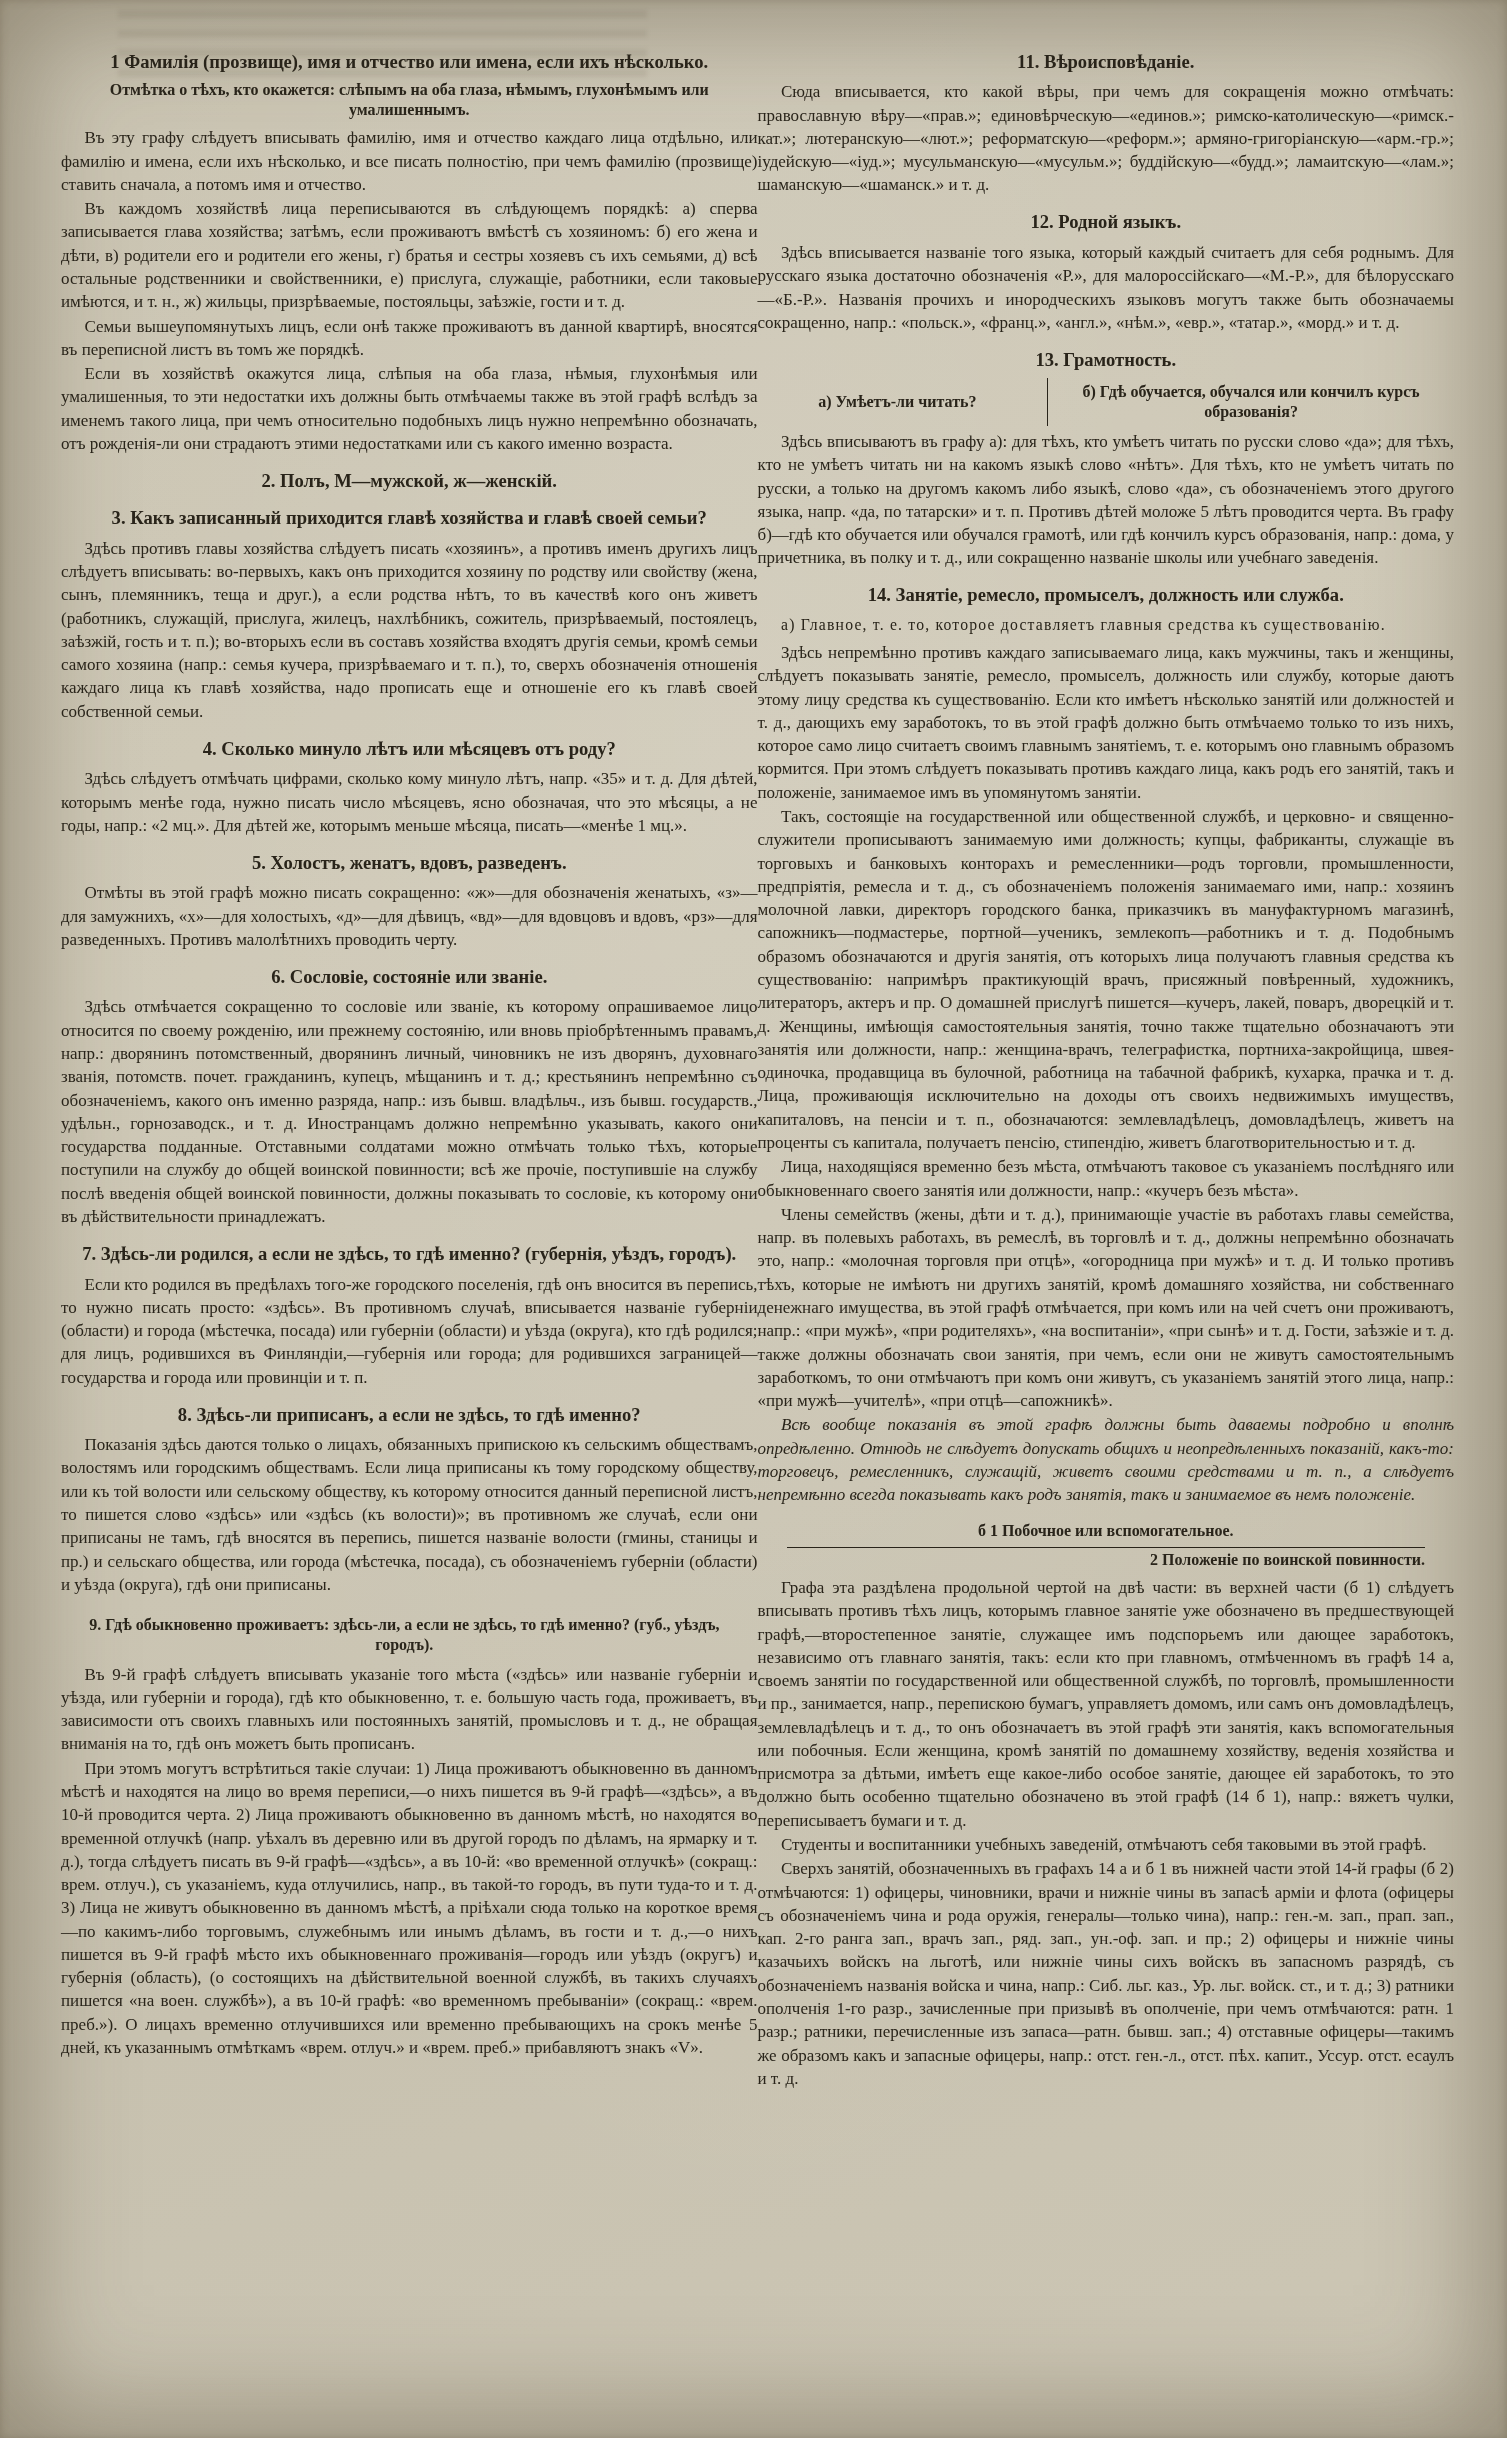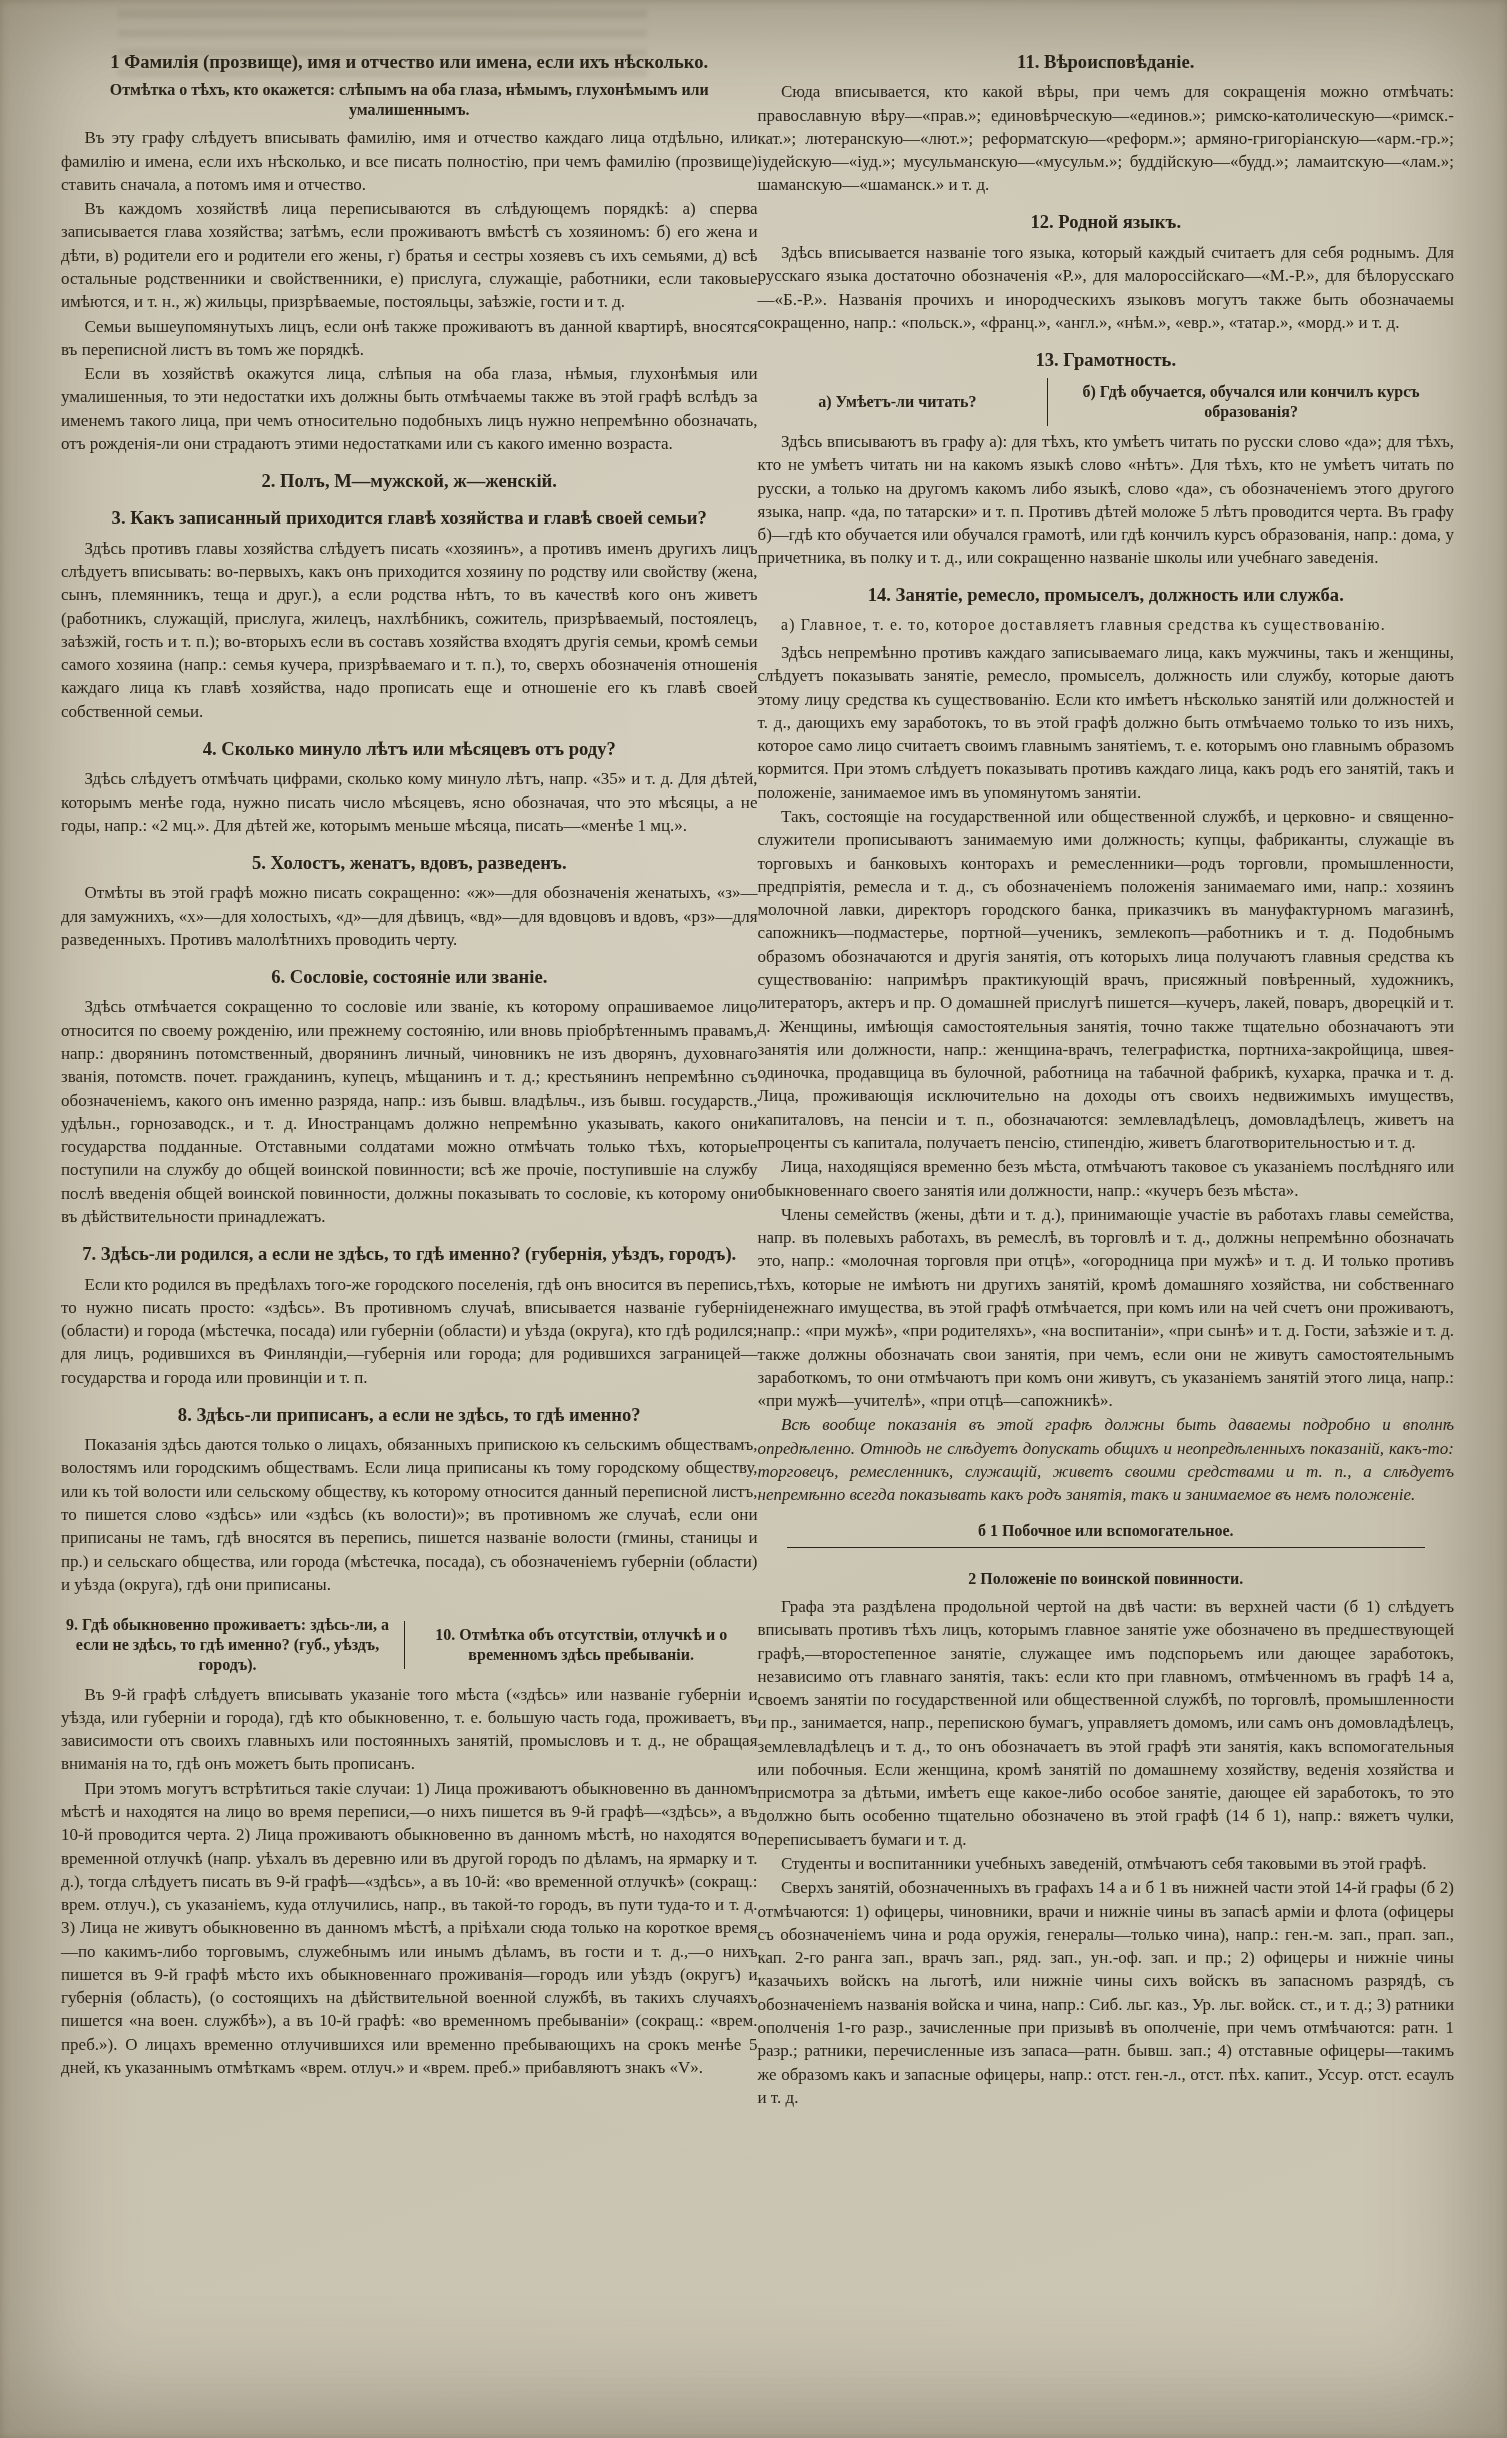--- a/index.html
+++ b/index.html
@@ -25,21 +25,21 @@
   .content {
     position:absolute; top:43px; left:61px; right:53px; bottom:76px;
     display:flex; 
   }
   .column { flex:1; min-width:0; }
   .section { margin-bottom:14.7px; }
   .heading { font-weight:bold; text-align:center; }
   .h-main { font-size:18.6px; line-height:1.22; margin:7.8px 17.6px 6.9px; }
   .h-sub  { font-size:16px; line-height:1.25; margin:4.9px 29px 5.9px; }
   .h-inline { font-weight:normal; text-align:left; font-size:15.7px; line-height:1.35; text-indent:23.5px; letter-spacing:1.2px; margin:2px 0 5.9px; }
-  .hr-above { border-top:1.6px solid #29241a; padding-top:21px; margin-top:5.9px; }
+  .hr-above { border-top:1.6px solid #29241a; padding-top:2px; margin-top:5.9px;text-align:right; }
   .para {
     margin:0 0 1px 0;
     font-size:17px; line-height:1.37;
     text-align:justify; text-indent:23.5px;
   }
   .para.italic { font-style:italic; }
   .split { display:flex; align-items:center; margin-bottom:3.9px; }
   .split-cell { flex:1; padding:0 9.8px; min-width:0; }
   .split-cell:first-child { padding-left:0; }
   .split-cell + .split-cell { border-left:1.4px solid #29241a; }
@@ -92,23 +92,20 @@
         </section>
         <section class="section">
           <div class="heading h-main">8. Здѣсь-ли приписанъ, а если не здѣсь, то гдѣ именно?</div>
           <p class="para">Показанія здѣсь даются только о лицахъ, обязанныхъ припискою къ сельскимъ обществамъ, волостямъ или городскимъ обществамъ. Если лица приписаны къ тому городскому обществу, или къ той волости или сельскому обществу, къ которому относится данный переписной листъ, то пишется слово «здѣсь» или «здѣсь (къ волости)»; въ противномъ же случаѣ, если они приписаны не тамъ, гдѣ вносятся въ перепись, пишется названіе волости (гмины, станицы и пр.) и сельскаго общества, или города (мѣстечка, посада), съ обозначеніемъ губерніи (области) и уѣзда (округа), гдѣ они приписаны.</p>
         </section>
         <section class="section">
           <div class="split">
             <div class="split-cell">
               <div class="heading h-sub">9. Гдѣ обыкновенно проживаетъ: здѣсь-ли, а если не здѣсь, то гдѣ именно? (губ., уѣздъ, городъ).</div>
             </div>
-            <div class="split-cell">
-              <div class="heading h-sub">10. Отмѣтка объ отсутствіи, отлучкѣ и о временномъ здѣсь пребываніи.</div>
-            </div>
           </div>
           <p class="para">Въ 9-й графѣ слѣдуетъ вписывать указаніе того мѣста («здѣсь» или названіе губерніи и уѣзда, или губерніи и города), гдѣ кто обыкновенно, т. е. большую часть года, проживаетъ, въ зависимости отъ своихъ главныхъ или постоянныхъ занятій, промысловъ и т. д., не обращая вниманія на то, гдѣ онъ можетъ быть прописанъ.</p>
           <p class="para">При этомъ могутъ встрѣтиться такіе случаи: 1) Лица проживаютъ обыкновенно въ данномъ мѣстѣ и находятся на лицо во время переписи,—о нихъ пишется въ 9-й графѣ—«здѣсь», а въ 10-й проводится черта. 2) Лица проживаютъ обыкновенно въ данномъ мѣстѣ, но находятся во временной отлучкѣ (напр. уѣхалъ въ деревню или въ другой городъ по дѣламъ, на ярмарку и т. д.), тогда слѣдуетъ писать въ 9-й графѣ—«здѣсь», а въ 10-й: «во временной отлучкѣ» (сокращ.: врем. отлуч.), съ указаніемъ, куда отлучились, напр., въ такой-то городъ, въ пути туда-то и т. д. 3) Лица не живутъ обыкновенно въ данномъ мѣстѣ, а пріѣхали сюда только на короткое время—по какимъ-либо торговымъ, служебнымъ или инымъ дѣламъ, въ гости и т. д.,—о нихъ пишется въ 9-й графѣ мѣсто ихъ обыкновеннаго проживанія—городъ или уѣздъ (округъ) и губернія (область), (о состоящихъ на дѣйствительной военной службѣ, въ такихъ случаяхъ пишется «на воен. службѣ»), а въ 10-й графѣ: «во временномъ пребываніи» (сокращ.: «врем. преб.»). О лицахъ временно отлучившихся или временно пребывающихъ на срокъ менѣе 5 дней, къ указаннымъ отмѣткамъ «врем. отлуч.» и «врем. преб.» прибавляютъ знакъ «V».</p>
         </section>
       </div>
     <div class="column">
         <section class="section">
           <div class="heading h-main">11. Вѣроисповѣданіе.</div>
           <p class="para">Сюда вписывается, кто какой вѣры, при чемъ для сокращенія можно отмѣчать: православную вѣру—«прав.»; единовѣрческую—«единов.»; римско-католическую—«римск.-кат.»; лютеранскую—«лют.»; реформатскую—«реформ.»; армяно-григоріанскую—«арм.-гр.»; іудейскую—«іуд.»; мусульманскую—«мусульм.»; буддійскую—«будд.»; ламаитскую—«лам.»; шаманскую—«шаманск.» и т. д.</p>
         </section>

